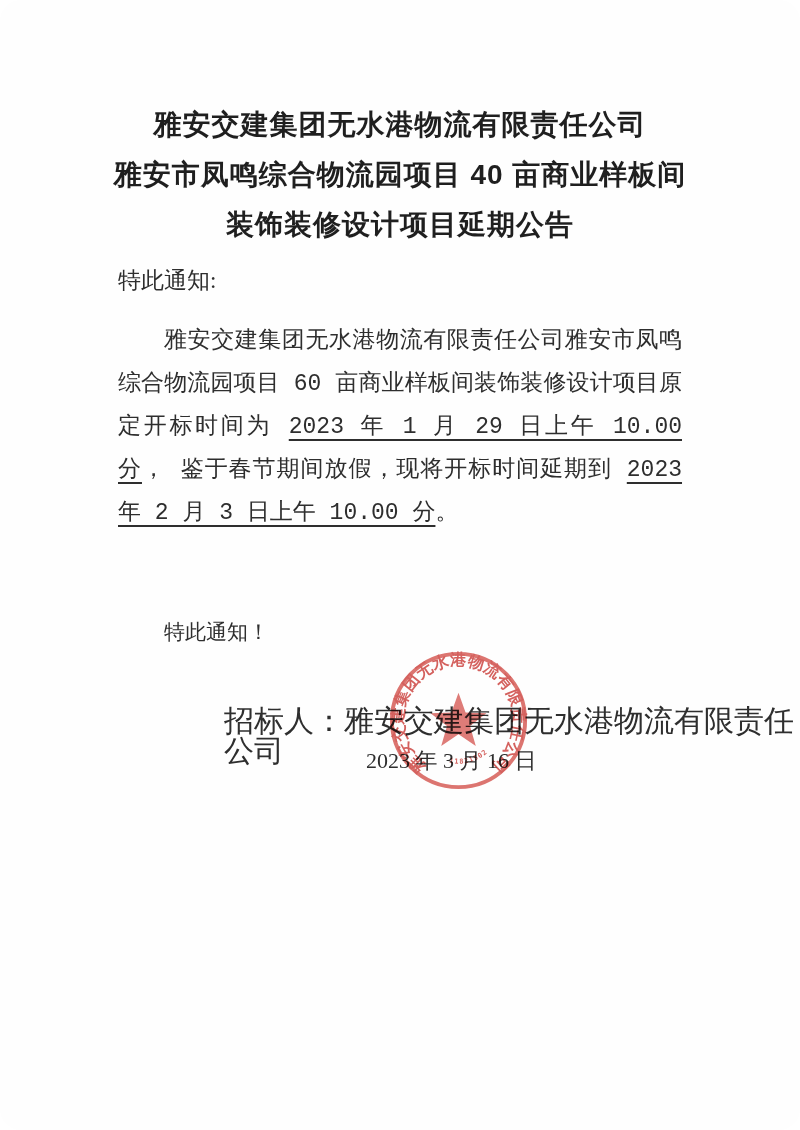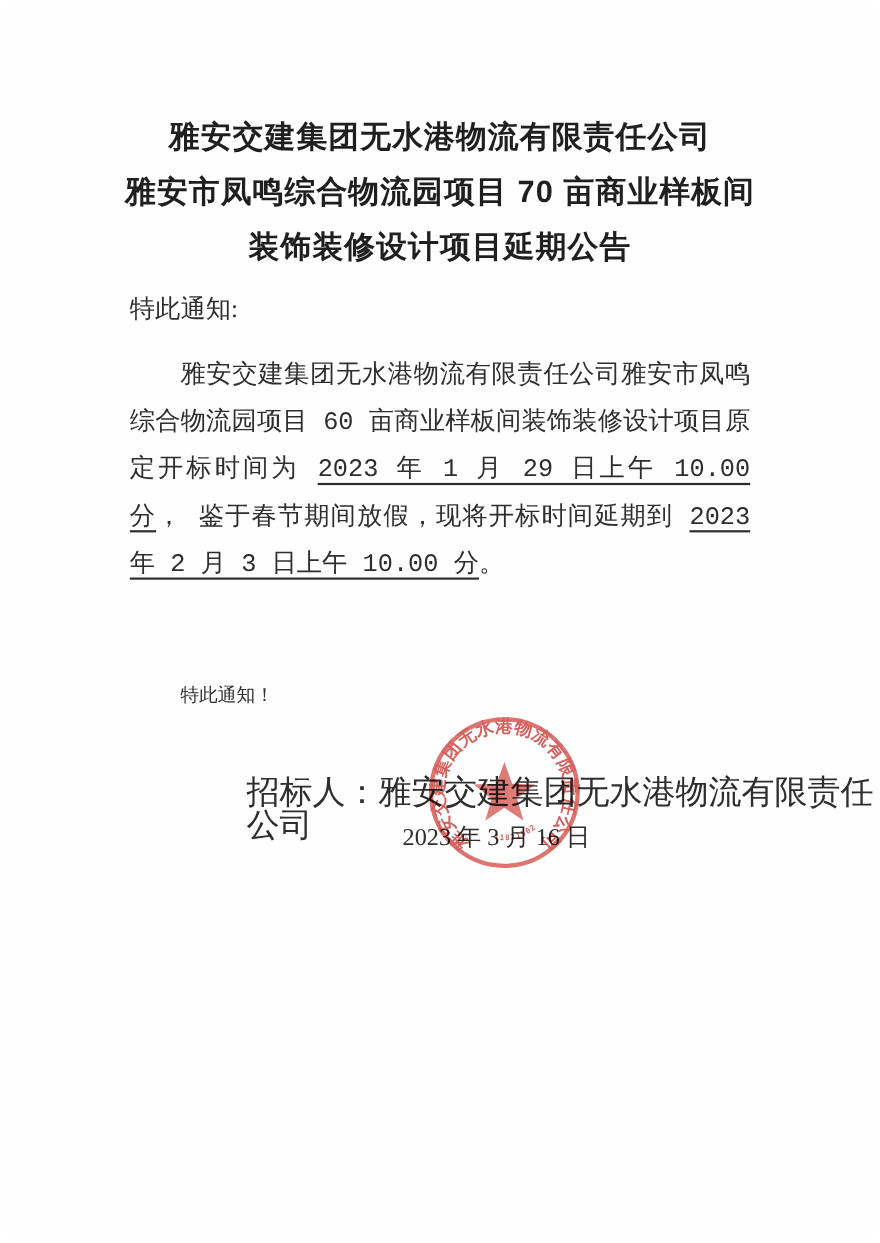--- a/index.html
+++ b/index.html
@@ -41,21 +41,21 @@
     font-family: Liberation Mono, monospace;
   }
   .underlined {
     text-decoration: underline;
     text-underline-offset: 6px;
     text-decoration-thickness: 1.5px;
   }
   .notice {
     margin-top: 82px;
     margin-left: 164px;
-    font-size: 17px;
+    font-size: 21px;
     line-height: 30px;
   }
   .signature-line {
     position: absolute;
     top: 692px;
     left: 224px;
     font-size: 30px;
     line-height: 30px;
     z-index: 1;
     margin-top: 14px;
@@ -103,21 +103,21 @@
     font-family: "DejaVu Sans Mono", monospace;
   }
 </style>
 </head>
 <body>
 
 <div class="page">
 
   <div class="title-block">
     <div>雅安交建集团无水港物流有限责任公司</div>
-    <div>雅安市凤鸣综合物流园项目 70 亩商业样板间</div>
+    <div>雅安市凤鸣综合物流园项目 40 亩商业样板间</div>
     <div>装饰装修设计项目延期公告</div>
   </div>
 
   <div class="salutation">特此通知:</div>
 
   <p class="body-paragraph"><span>雅安交建集团无水港物流有限责任公司雅安市凤鸣综合物流园项目 60 亩商业样板间装饰装修设计项目原定开标时间为 </span><span class="underlined">2023 年 1 月 29 日上午 10.00 分</span><span>， 鉴于春节期间放假，现将开标时间延期到 </span><span class="underlined">2023 年 2 月 3 日上午 10.00 分</span><span>。</span></p>
 
   <div class="notice">特此通知！</div>
 
   <div class="signature-line">

